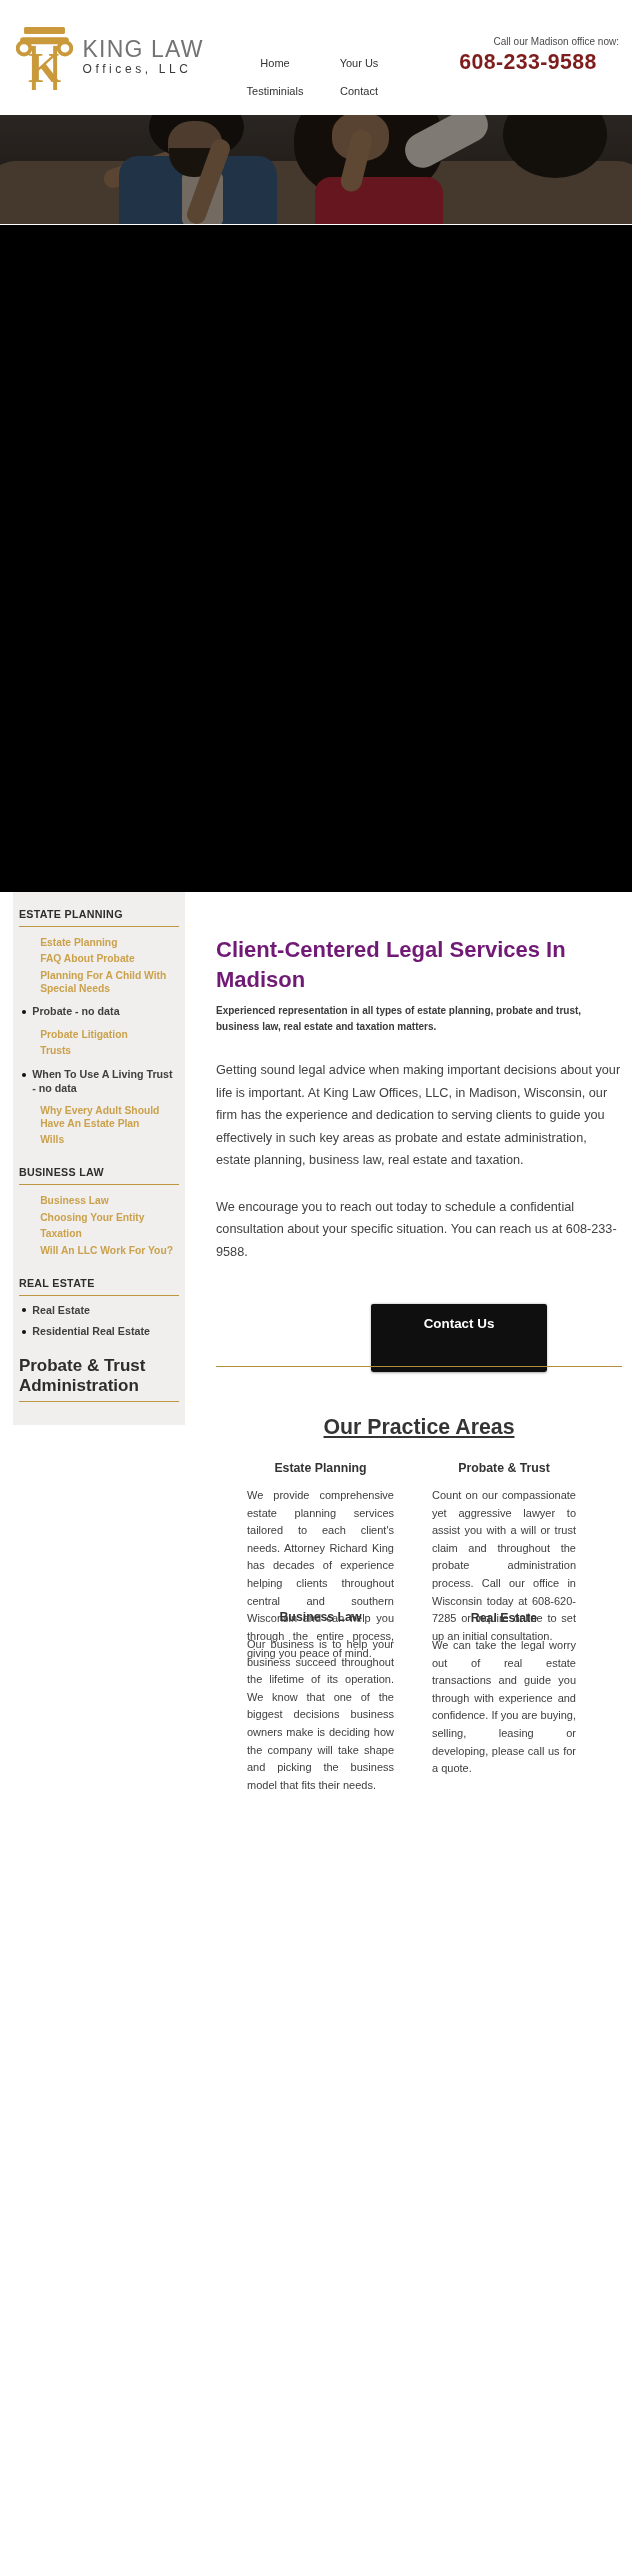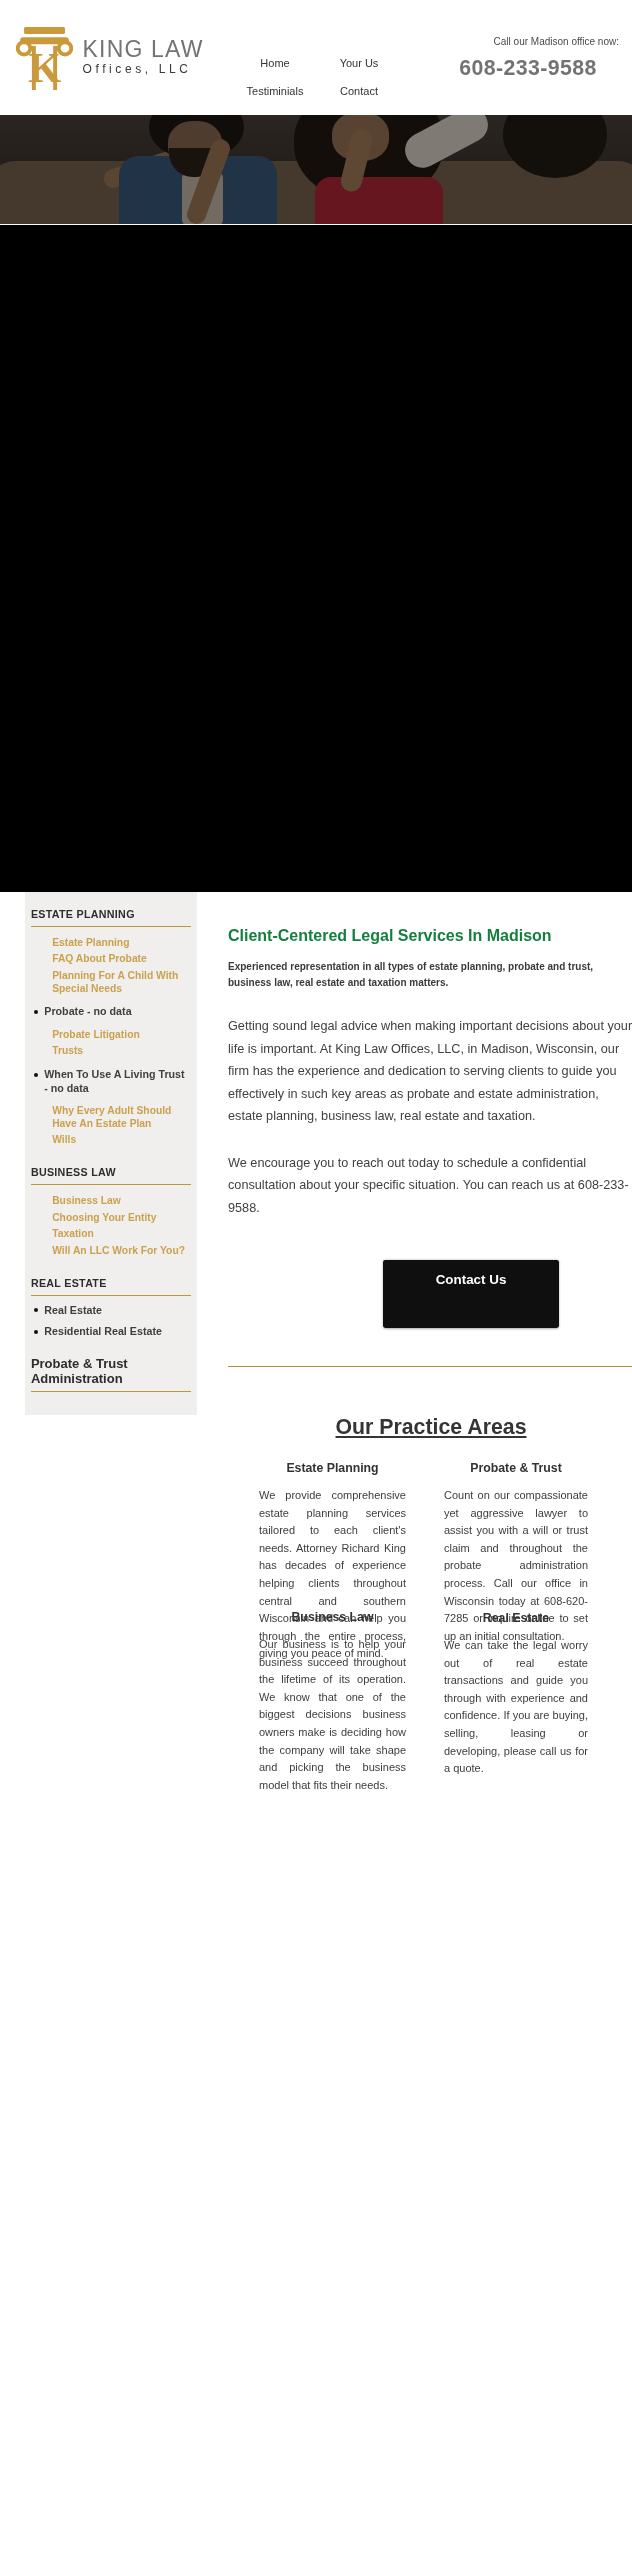--- a/index.html
+++ b/index.html
@@ -12,21 +12,21 @@
   .logo svg{display:block;}
   .brand-text{margin-left:9.5px; padding-top:9.5px;}
   .brand-name{font-size:23px; letter-spacing:1.2px; color:#737373; line-height:24px; font-weight:400;}
   .brand-sub{font-size:12px; letter-spacing:3.6px; color:#3a3a3a; margin-top:1.6px;}
 
   .nav{position:absolute; left:233px; top:49px; width:168px; display:flex; flex-wrap:wrap;}
   .nav a{width:50%; text-align:center; line-height:28px; font-size:11px; color:#333; text-decoration:none; cursor:pointer;}
 
   .call{position:absolute; left:437px; top:36px; width:182px; text-align:center;}
   .call-label{font-size:10px; color:#4a4a4a;text-align:right;}
-  .phone{font-size:21.3px; font-weight:700; color:#737373; letter-spacing:0.4px; margin-top:9px; cursor:pointer;}
+  .phone{font-size:21.3px; font-weight:700; color:#7f1d1d; letter-spacing:0.4px; margin-top:3px; cursor:pointer;}
 
   
   .hero{position:absolute; left:0; top:115px; width:633px; height:109px; overflow:hidden; background:#2e2923;}
   .hero div{position:absolute;}
   .h-wall{left:0; top:0; right:0; bottom:0; background:linear-gradient(180deg,#403a34 0%,#332d27 55%,#2b251f 100%);}
   .h-couch{left:-16px; right:-16px; top:46px; height:71px; background:#6b5a47; border-radius:32px 32px 0 0;}
   .h-man-hair{left:149px; top:-20.6px; width:95px; height:66px; background:#17130f; border-radius:50%;}
   .h-man-face{left:168px; top:6.3px; width:54px; height:47px; background:#7a6048; border-radius:45%;}
   .h-man-beard{left:169px; top:33px; width:51px; height:28.5px; background:#241c14; border-radius:0 0 24px 24px;}
   .h-jacket{left:119px; top:41px; width:158px; height:71px; background:#31506f; border-radius:19px 19px 0 0;}
@@ -38,34 +38,34 @@
   .h-woman-hand{left:346px; top:14.2px; width:20.6px; height:63px; background:#93704f; border-radius:10.3px; transform:rotate(14deg);}
   .h-red-top{left:315px; top:62px; width:128px; height:49px; background:#a02130; border-radius:16px 16px 0 0;}
   .h-kid-sleeve{left:402px; top:4.7px; width:89px; height:35px; background:#c9c2b6; border-radius:17.4px; transform:rotate(-28deg);}
   .h-right-hair{left:503px; top:-24px; width:104px; height:87px; background:#1b150e; border-radius:50%;}
   .h-overlay{left:0; top:0; right:0; bottom:0; background:rgba(8,6,4,0.38);}
 
   
   .black-band{position:absolute; left:0; top:225px; width:633px; height:667px; background:#000;}
 
   
-  .content{position:absolute; left:12px; top:892px; width:511px; height:933px;}
+  .content{position:absolute; left:0; top:892px; width:511px; height:933px;}
 
   
   .sidebar{position:absolute; left:13.4px; top:0; width:172px; background:#f0efed; padding:16px 6.3px 14.2px 5.5px; box-sizing:border-box;}
   .sb-title{font-size:10.7px; font-weight:700; color:#2d2d2d; letter-spacing:0.3px; margin:17.4px 0 8px 0; padding-bottom:5.5px; border-bottom:0.8px solid #bd9740;}
   .sb-title.first{margin-top:0;}
-  .sb-title.mixed{font-size:13px; letter-spacing:0;}
+  .sb-title.mixed{font-size:17px; letter-spacing:0;}
   .sb-link{display:block; padding:2px 0 2px 21.3px; font-size:10.3px; line-height:12.7px; font-weight:700; color:#cba14c; text-decoration:none; cursor:pointer;}
   .sb-bullet{position:relative; margin:8px 0; padding-left:13.4px; font-size:10.7px; line-height:13.4px; color:#3f3f3f;font-weight:bold;}
   .sb-bullet .dot{position:absolute; left:3.2px; top:4.7px; width:4px; height:4px; border-radius:50%; background:#111;}
 
   
   .main{position:absolute; left:216px; top:0; width:406px;}
-  .main h1{margin:29px 0 0 0; font-size:16px; line-height:30px; font-weight:700; color:#15803d;}
+  .main h1{margin:43px 0 0 0; font-size:22px; line-height:30px; font-weight:700; color:#701a75;}
   .main .sub{margin:8px 0 0 0; font-size:10px; line-height:16px; font-weight:700; color:#3a3a3a;}
   .main .body-p{margin:24px 0 0 0; font-size:12.7px; line-height:22.5px; color:#414141;}
   .contact-btn{display:block; margin:41px 0 0 155px; width:176px; height:68px; background:#0f0f0f; color:#fff; border:none; border-radius:2.4px; font-family:"Liberation Sans",sans-serif; font-size:13.4px; font-weight:700; text-align:center; padding:12px 0 0 0; box-sizing:border-box; vertical-align:top; cursor:pointer; box-shadow:0 0.8px 2.4px rgba(0,0,0,.35); display:flex; justify-content:center; align-items:flex-start;}
   .gold-rule{position:absolute; left:0; top:474px; width:406px; height:0; border-top:1.6px solid #b28d3f;}
 
   
   .practice{position:absolute; left:0; top:512px; width:633px; height:419px;}
   .practice h2{position:absolute; left:216px; top:11px; width:406px; margin:0; text-align:center; font-size:21.3px; font-weight:700; color:#343434;text-decoration:underline;}
   .pa{position:absolute;}
   .pa h4{margin:0 0 4.7px 0; text-align:center; font-size:12.3px; font-weight:700; color:#333;}

